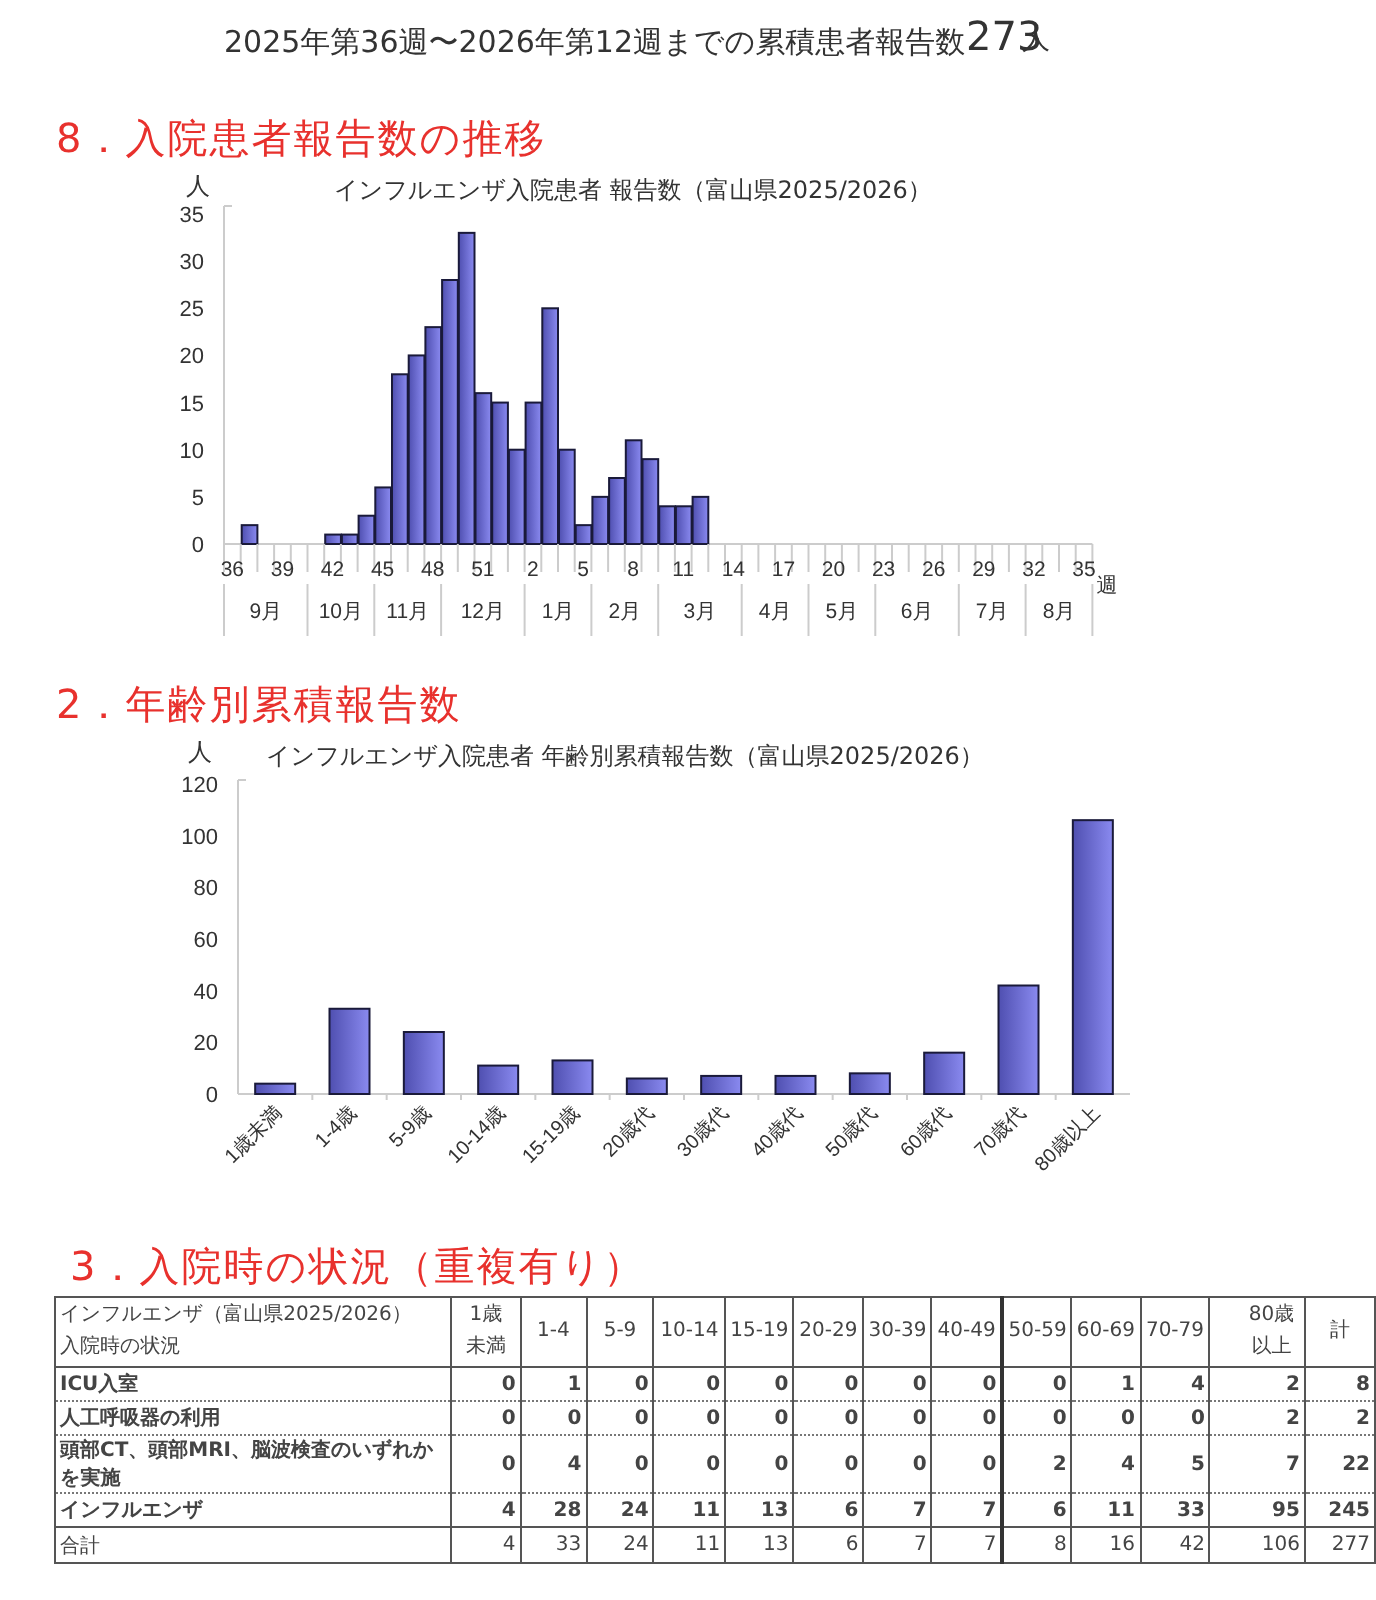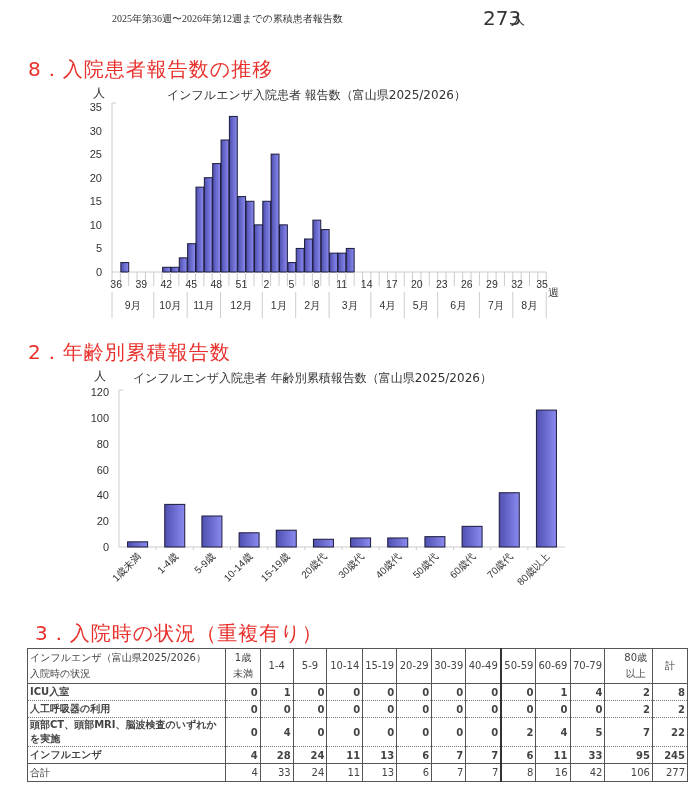--- a/index.html
+++ b/index.html
@@ -1,19 +1,19 @@
 <!DOCTYPE html>
 <html><head>
 <meta charset="utf-8">
 <style>
   html, body { margin:0; padding:0; background:#ffffff; }
   body { width:688px; height:800px; position:relative; overflow:hidden; font-family:"DejaVu Sans", "Liberation Sans", sans-serif; color:#333; }
   .abs { position:absolute; }
   .summary { left:0; top:6px; width:688px; font-size:13px; color:#333; }
-  .summary .s-text { position:absolute; left:112px; top:6px; font-size:10px; white-space:nowrap;font-family:Liberation Serif, serif; }
+  .summary .s-text { position:absolute; left:112px; top:6px; font-size:15px; white-space:nowrap; }
   .summary .s-num { position:absolute; left:471px; top:0px; font-size:20px; white-space:nowrap;margin-left:12px; }
   .summary .s-unit { position:absolute; left:511px; top:5px; font-size:14px; white-space:nowrap; }
   .section-title { color:#e8312d; font-size:20px; white-space:nowrap; letter-spacing:1px; }
   .chart-title { font-size:12px; color:#333; white-space:nowrap; }
   .ylabel-unit { font-size:12px; color:#333; }
   svg text { font-family:"Liberation Sans", sans-serif; }
   table.status { position:absolute; left:27px; top:648px; border-collapse:collapse; font-size:10px; color:#444; }
   table.status td, table.status th { border-left:1px solid #555; border-right:1px solid #555; padding:0 2px; height:16px; text-align:right; font-weight:normal; }
   table.status th { text-align:center; border-top:1px solid #555; border-bottom:1px solid #555; height:34px; line-height:16px; }
   table.status th.label-head { text-align:left; }

